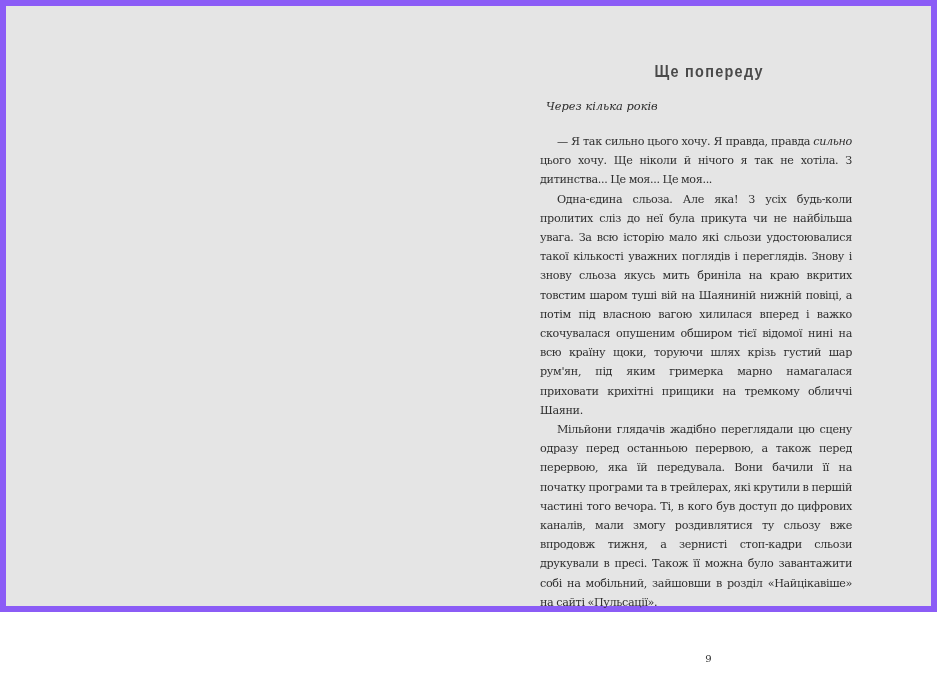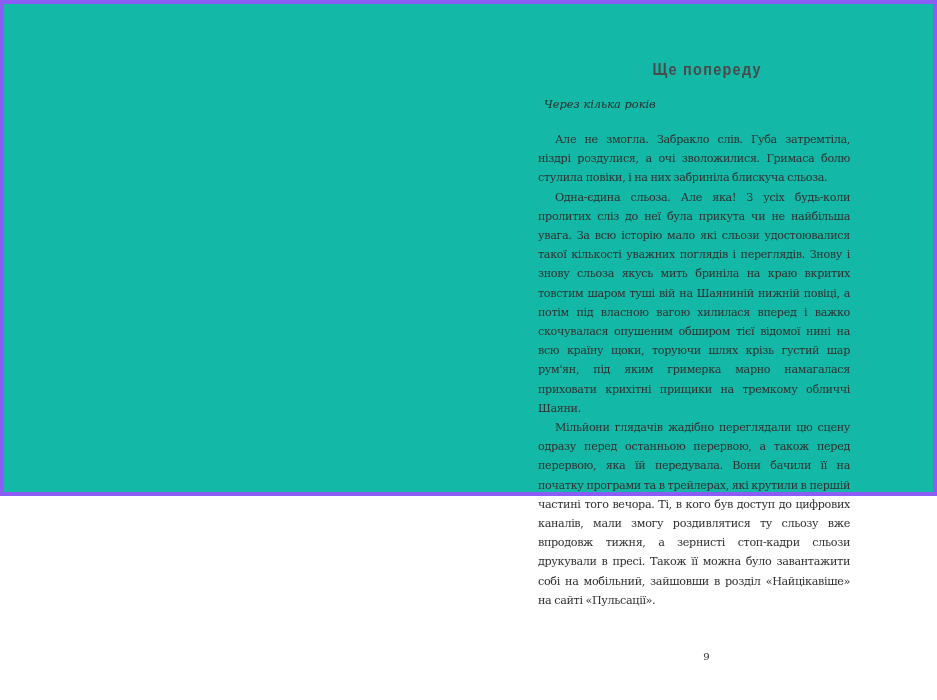--- a/index.html
+++ b/index.html
@@ -1,22 +1,22 @@
 <!DOCTYPE html>
 <html><head>
 <meta charset="utf-8">
 <style>
   html, body { margin: 0; padding: 0; background: #ffffff; }
   body { width: 937px; height: 700px; overflow: hidden; }
   .spread {
     position: relative;
-    width: 937px; height: 496px;
+    width: 937px; height: 612px;
     box-sizing: border-box;
-    border: 4px solid #8b5cf6;
-    background: #14b8a6;
+    border: 6px solid #8b5cf6;
+    background: #e5e5e5;
   }
   .page-left { position: absolute; left: 0; top: 0; width: 468px; height: 100%; }
   .page-right { position: absolute; left: 468px; top: 0; width: 469px; height: 100%; }
   .chapter-title {
     position: absolute; left: 0; right: 0; top: 56px;
     text-align: center;
     font-family: "Liberation Sans", sans-serif;
     font-weight: bold; font-size: 17px; letter-spacing: 1.5px;
     color: #4a4a4a;
     transform: scaleX(0.85);
@@ -50,21 +50,21 @@
 <body>
 
 <div class="spread">
   <div class="page-left"></div>
 
   <div class="page-right">
     <div class="chapter-title">Ще попереду</div>
     <div class="epigraph">Через кілька років</div>
 
     <div class="body-text">
-      <p>Але не змогла. Забракло слів. Губа затремтіла, ніздрі роздулися, а очі зволожилися. Гримаса болю стулила повіки, і на них забриніла блискуча сльоза.</p>
+      <p><span>— Я так сильно цього хочу. Я правда, правда </span><em>сильно</em><span> цього хочу. Ще ніколи й нічого я так не хотіла. З дитинства... Це моя... Це моя...</span></p>
       <p>Одна-єдина сльоза. Але яка! З усіх будь-коли пролитих сліз до неї була прикута чи не найбільша увага. За всю історію мало які сльози удостоювалися такої кількості уважних поглядів і переглядів. Знову і знову сльоза якусь мить бриніла на краю вкритих товстим шаром туші вій на Шаяниній нижній повіці, а потім під власною вагою хилилася вперед і важко скочувалася опушеним обширом тієї відомої нині на всю країну щоки, торуючи шлях крізь густий шар рум'ян, під яким гримерка марно намагалася приховати крихітні прищики на тремкому обличчі Шаяни.</p>
       <p>Мільйони глядачів жадібно переглядали цю сцену одразу перед останньою перервою, а також перед перервою, яка їй передувала. Вони бачили її на початку програми та в трейлерах, які крутили в першій частині того вечора. Ті, в кого був доступ до цифрових каналів, мали змогу роздивлятися ту сльозу вже впродовж тижня, а зернисті стоп-кадри сльози друкували в пресі. Також її можна було завантажити собі на мобільний, зайшовши в розділ «Найцікавіше» на сайті «Пульсації».</p>
 
     </div>
 
     <div class="page-number">9</div>
   </div>
 </div>
 
 </body></html>

